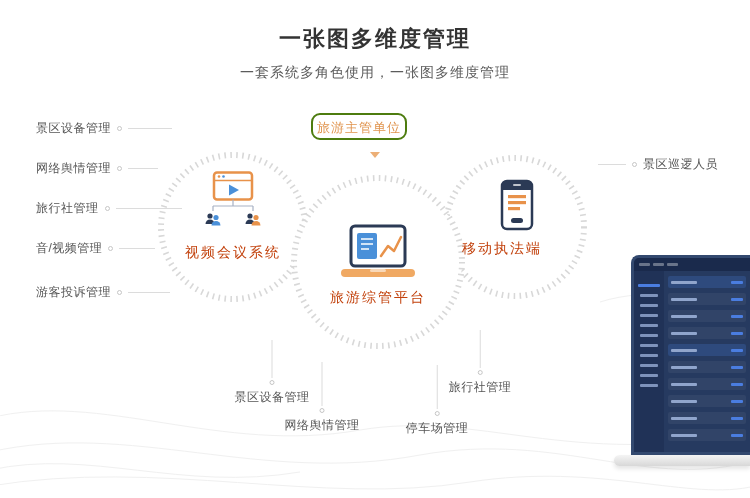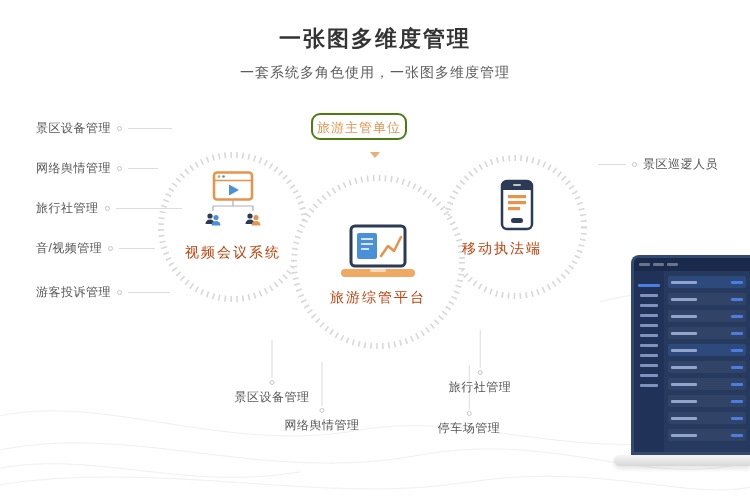--- a/index.html
+++ b/index.html
@@ -164,21 +164,21 @@
   <div class="v-item" style="left:272px;top:340px;">
     <span class="vline" style="height:38px;"></span>
     <span class="dot"></span>
     <span>景区设备管理</span>
   </div>
   <div class="v-item" style="left:322px;top:362px;">
     <span class="vline" style="height:44px;"></span>
     <span class="dot"></span>
     <span>网络舆情管理</span>
   </div>
-  <div class="v-item" style="left:437px;top:365px;margin-left:32px;">
+  <div class="v-item" style="left:437px;top:365px;">
     <span class="vline" style="height:44px;"></span>
     <span class="dot"></span>
     <span>停车场管理</span>
   </div>
   <div class="v-item" style="left:480px;top:330px;">
     <span class="vline" style="height:38px;"></span>
     <span class="dot"></span>
     <span>旅行社管理</span>
   </div>
 

